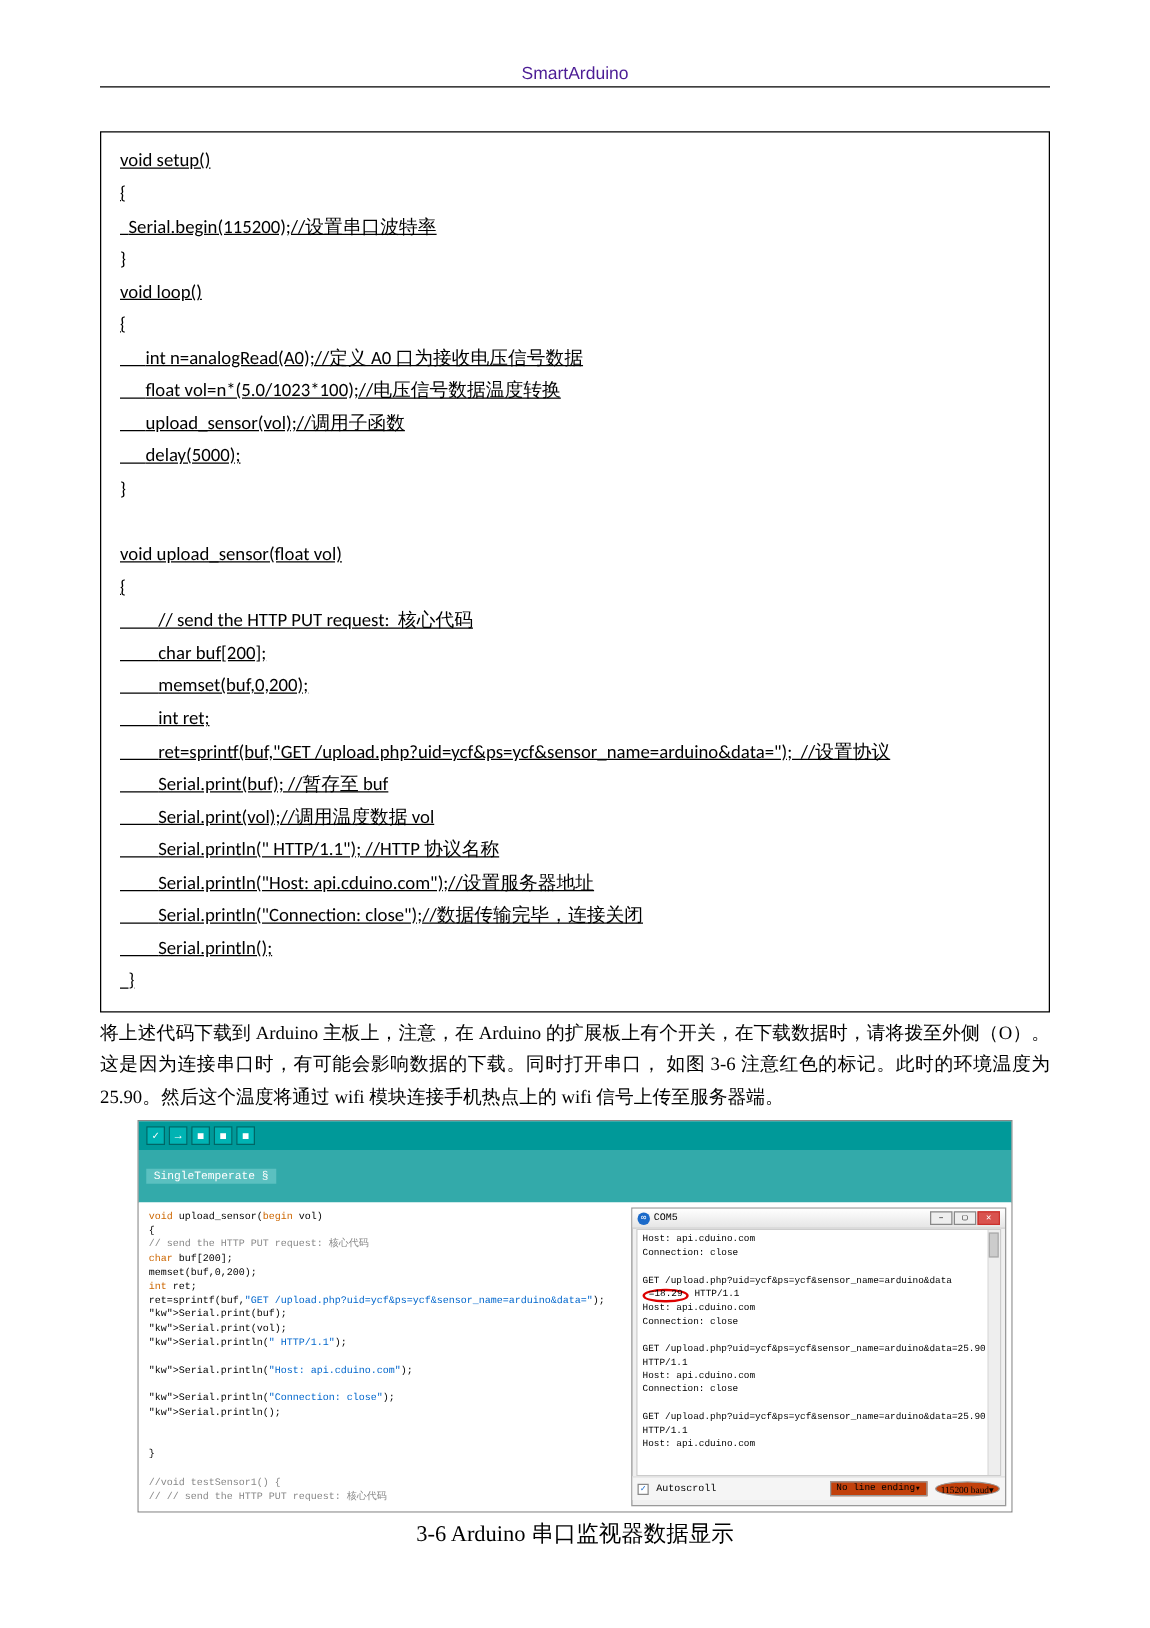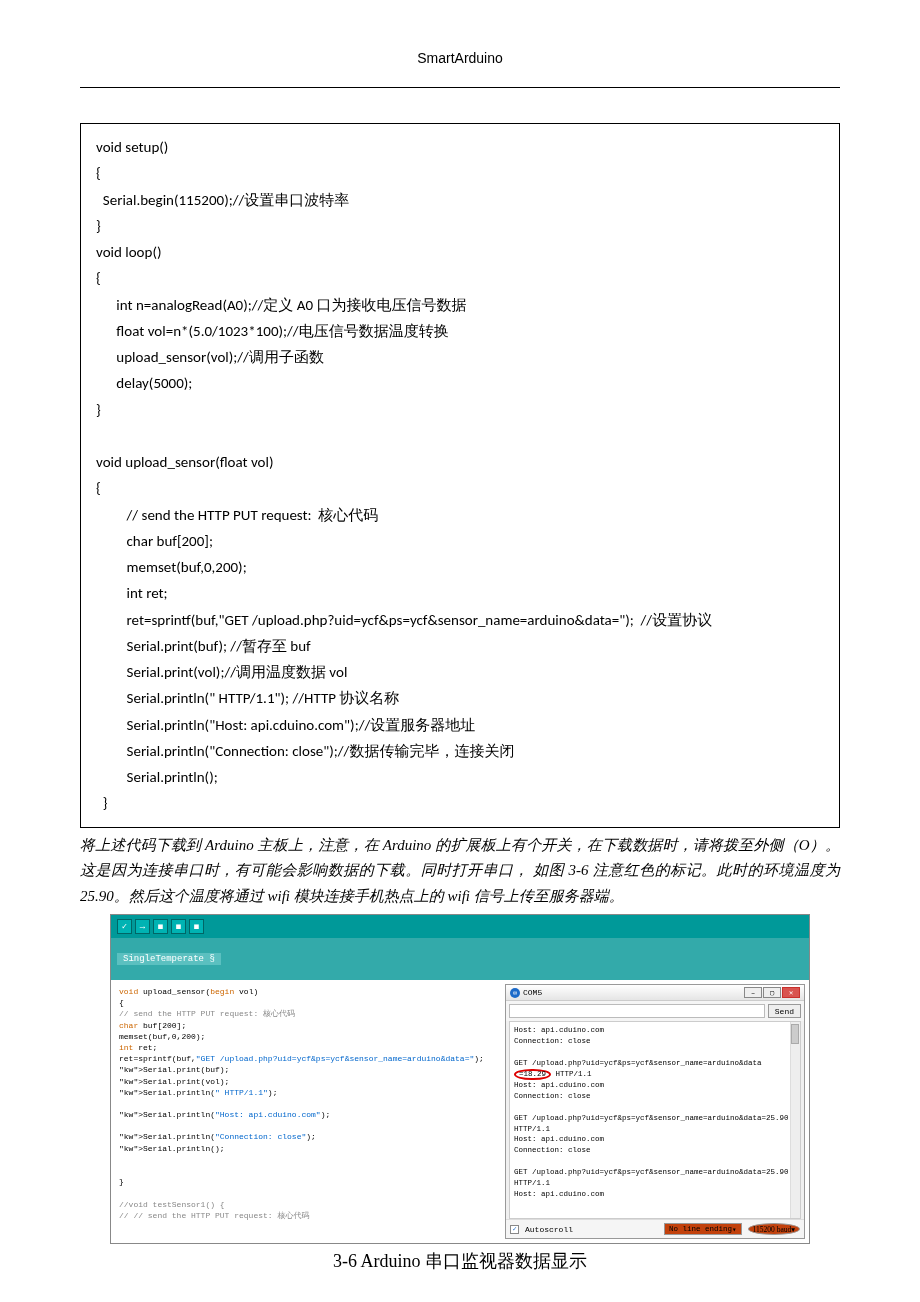--- a/index.html
+++ b/index.html
@@ -6,44 +6,44 @@
     body {
       background: #ffffff;
       font-family: "Microsoft YaHei", "SimSun", Arial, sans-serif;
       width: 920px;
       padding: 50px 80px 40px 80px;
       color: #000;
     }
     .header-title {
       text-align: center;
       font-size: 14px;
-      color: #000000;
-      margin-bottom: 21px;
+      color: #4c1d95;
+      margin-bottom: 3px;
     }
     .header-rule {
       border: none;
       border-top: 1px solid #000;
       margin-bottom: 35px;
     }
     .code-box {
       border: 1px solid #000;
       padding: 10px 15px;
       font-family: Calibri, Arial, "SimSun", sans-serif;
       font-size: 15px;
       line-height: 1.75;
       white-space: pre-wrap;
       margin-bottom: 5px;
+      text-decoration: underline;
     }
     .para {
       font-family: "SimSun", "Microsoft YaHei", serif;
       font-size: 15px;
       line-height: 1.7;
       text-align: justify;
       margin-bottom: 5px;
-      font-style: italic;
     }
     .ide-screenshot {
       margin: 5px 30px 2px 30px;
       border: 1px solid #888;
       background: #fff;
       display: flex;
       flex-direction: column;
       font-family: Consolas, "Courier New", monospace;
       font-size: 8px;
     }
@@ -262,24 +262,20 @@
 
     <div class="serial-window">
       <div class="serial-titlebar">
         <span class="title-icon">∞</span>
         <span>COM5</span>
         <div class="win-btns">
           <div class="win-btn">–</div>
           <div class="win-btn">▢</div>
           <div class="win-btn close">✕</div>
         </div>
-      </div>
-      <div class="serial-inputrow">
-        <div class="inp"></div>
-        <div class="send">Send</div>
       </div>
       <div class="serial-output" id="serial-output-container">
         <div>Host: api.cduino.com</div>
           <div>Connection: close</div>
           <div>&nbsp;</div>
           <div>GET /upload.php?uid=ycf&amp;ps=ycf&amp;sensor_name=arduino&amp;data<span class="red-circle">=18.29</span> HTTP/1.1</div>
           <div>Host: api.cduino.com</div>
           <div>Connection: close</div>
           <div>&nbsp;</div>
           <div>GET /upload.php?uid=ycf&amp;ps=ycf&amp;sensor_name=arduino&amp;data=25.90 HTTP/1.1</div>

